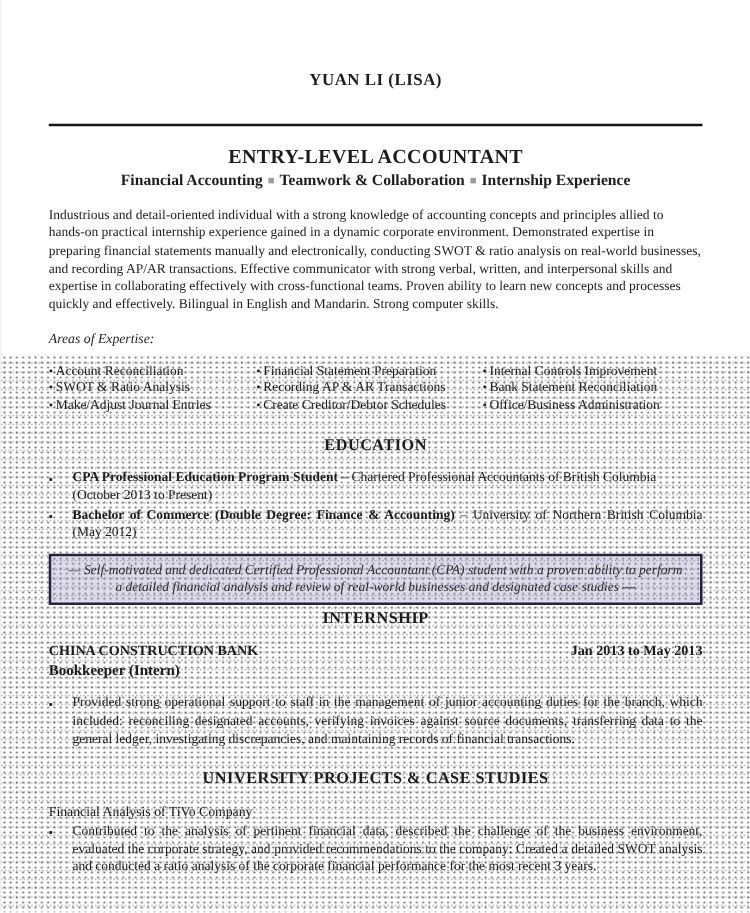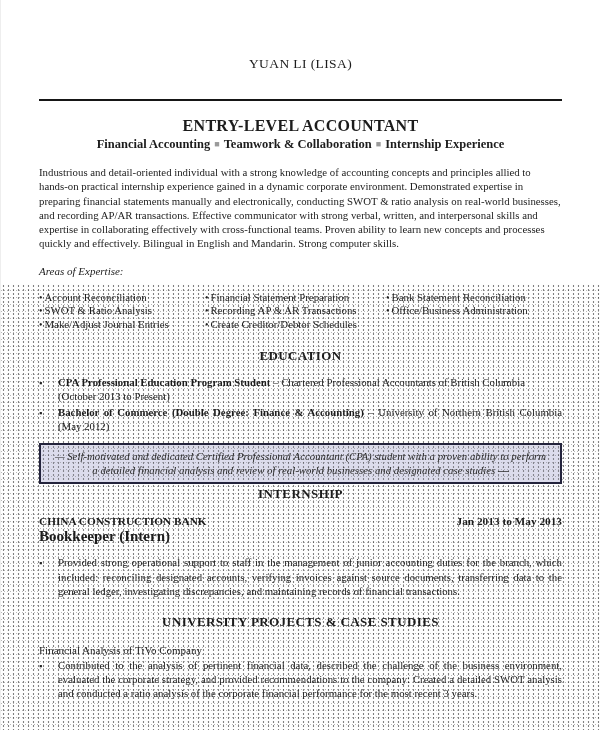--- a/index.html
+++ b/index.html
@@ -8,21 +8,21 @@
     background:#ffffff;
     font-family:"Liberation Serif","DejaVu Serif",serif;
     color:#1c1c1c;
     -webkit-font-smoothing:antialiased;
   }
   .page{width:600px;height:730px;display:flex;flex-direction:column;border-left:1px solid #eeeeee;box-sizing:border-box;}
 
   
   .top{padding:56px 38px 0 38px;}
   .resume-name{
-    text-align:center;font-weight:normal;font-size:13.5px;letter-spacing:.4px;
+    text-align:center;font-weight:bold;font-size:13.5px;letter-spacing:.4px;
   }
   .name-rule{
     border:none;border-top:2px solid #161616;margin:27px 0 0 0;
   }
   .resume-title{
     text-align:center;font-weight:bold;font-size:16px;letter-spacing:.3px;margin-top:16px;
   }
   .resume-subtitle{
     text-align:center;font-weight:bold;font-size:12.5px;margin-top:2px;
   }
@@ -72,21 +72,21 @@
       radial-gradient(circle, rgba(25,25,25,0.25) 0.5px, rgba(25,25,25,0) 1px);
     background-size:5px 4px, 3px 7px;
     padding:4px 12px 5px 12px;
     font-style:italic;font-size:10.8px;line-height:14px;
     text-align:center;color:#2a2a2a;
   }
   .quote-dash{font-weight:bold;font-style:normal;}
 
   .internship-heading{margin-top:2px;}
   .employer-row{display:flex;justify-content:space-between;font-weight:bold;font-size:11.3px;margin-top:12px;line-height:15px;}
-  .role-row{display:flex;justify-content:space-between;font-weight:bold;font-size:15px;line-height:15px;}
+  .role-row{display:flex;justify-content:space-between;font-weight:bold;font-size:12px;line-height:15px;}
 
   .projects-heading{margin-top:16px;}
   .project-title{font-weight:normal;font-size:11px;margin-top:14px;}
   .project-list{margin-top:0;}
 </style>
 </head>
 <body>
 
 <div class="page">
 
@@ -106,20 +106,21 @@
         <div class="expertise-item"><span class="round-bullet">•</span><span>Account Reconciliation</span></div>
         <div class="expertise-item"><span class="round-bullet">•</span><span>SWOT &amp; Ratio Analysis</span></div>
         <div class="expertise-item"><span class="round-bullet">•</span><span>Make/Adjust Journal Entries</span></div>
       </div>
       <div>
         <div class="expertise-item"><span class="round-bullet">•</span><span>Financial Statement Preparation</span></div>
         <div class="expertise-item"><span class="round-bullet">•</span><span>Recording AP &amp; AR Transactions</span></div>
         <div class="expertise-item"><span class="round-bullet">•</span><span>Create Creditor/Debtor Schedules</span></div>
       </div>
       <div>
+        <div class="expertise-item"><span class="round-bullet">•</span><span>Internal Controls Improvement</span></div>
         <div class="expertise-item"><span class="round-bullet">•</span><span>Bank Statement Reconciliation</span></div>
         <div class="expertise-item"><span class="round-bullet">•</span><span>Office/Business Administration</span></div>
       </div>
     </div>
 
     <div class="section-heading edu-heading">EDUCATION</div>
     <div class="blist">
       <div class="blist-item">
         <span class="blist-marker">▪</span>
         <span class="blist-text"><b>CPA Professional Education Program Student</b><span> – Chartered Professional Accountants of British Columbia (October 2013 to Present)</span></span>

